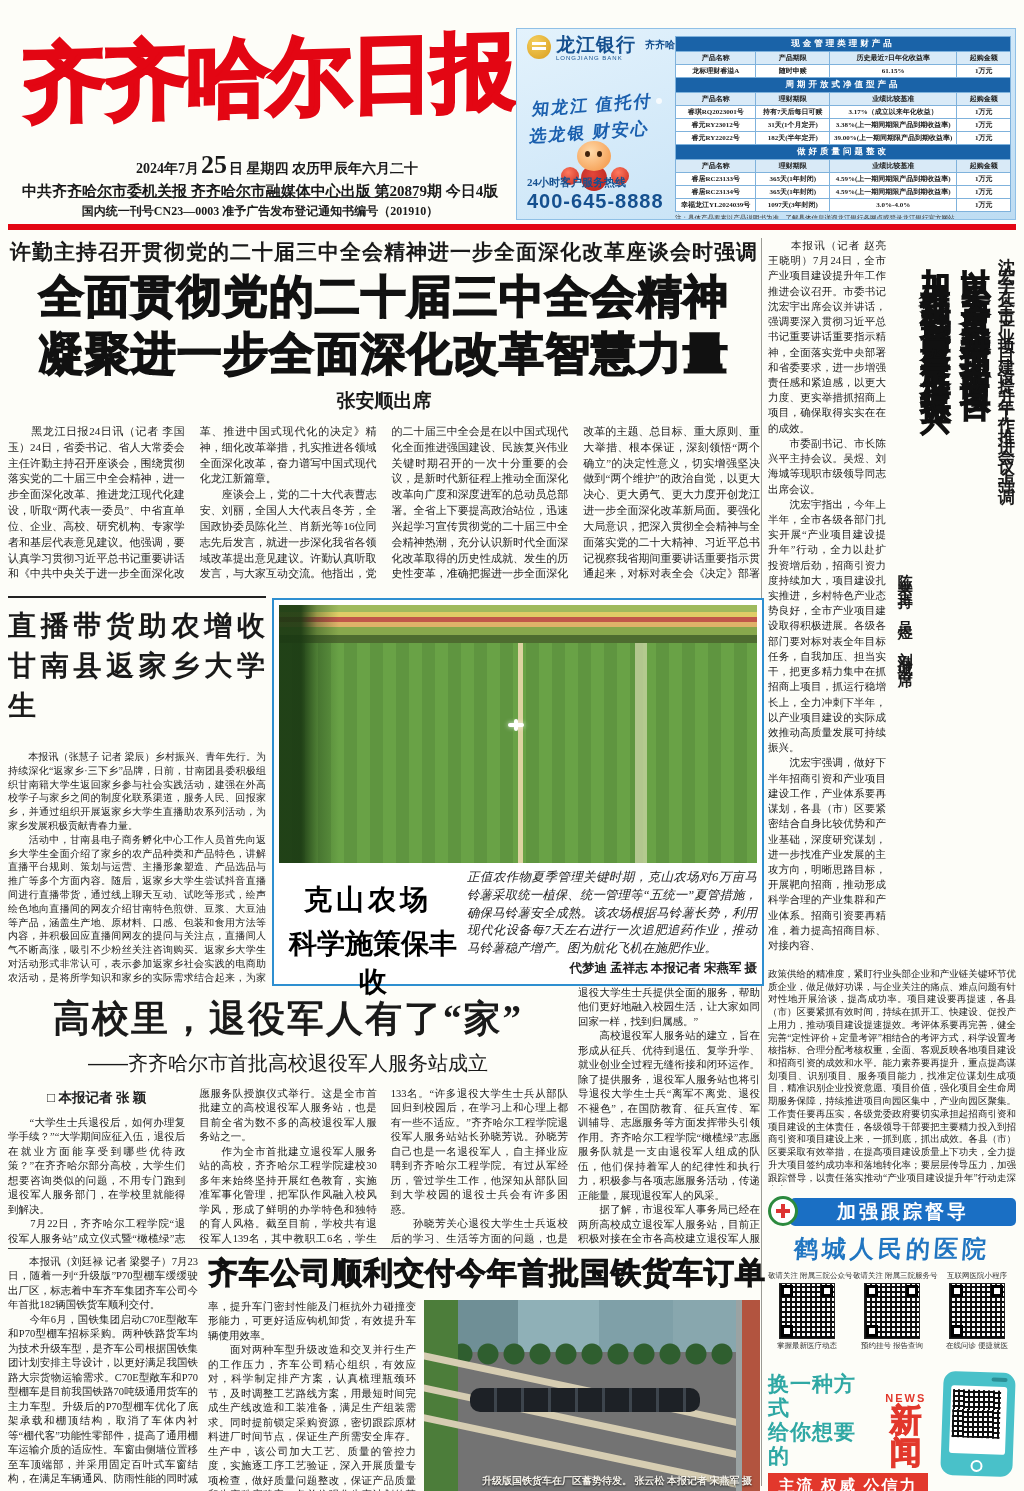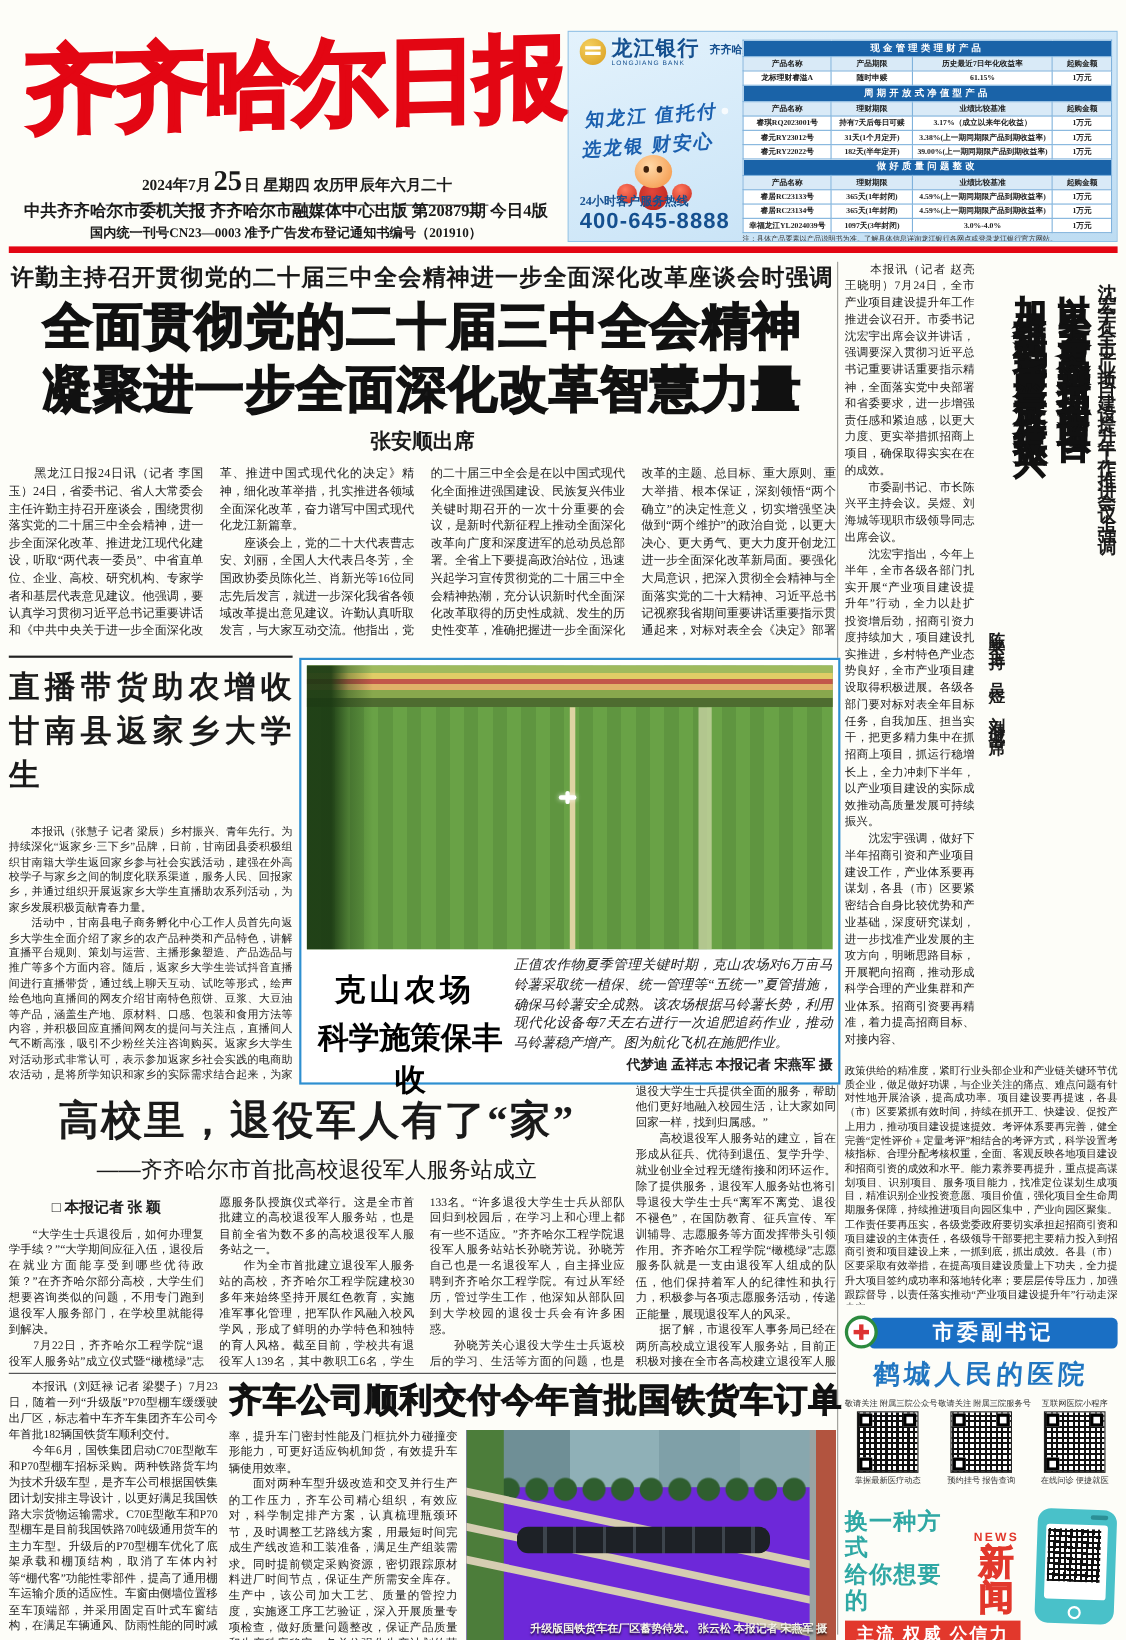--- a/index.html
+++ b/index.html
@@ -12,22 +12,22 @@
   .sans { font-family:"Liberation Sans","DejaVu Sans",sans-serif; }
 
   
   .masthead-title{
     position:absolute; left:22px; top:8px; width:492px; height:140px;
     font-size:84px; font-weight:900; color:#e30613; letter-spacing:-2px;
     -webkit-text-stroke:3px #e30613; transform:skewY(-1.5deg); line-height:140px;
     white-space:nowrap;
   }
   .date-line{
-    position:absolute; left:96px; top:150px; width:348px; text-align:center;
-    font-weight:bold; font-size:14px; border-bottom:1px solid #333; padding-bottom:6px;
+    position:absolute; left:70px; top:150px; width:348px; text-align:right;
+    font-weight:bold; font-size:14px; border-bottom:1px solid #333; padding-bottom:17px;
     white-space:nowrap;
   }
   .date-day{ font-size:26px; font-weight:900; padding:0 2px; }
   .pub-line{ position:absolute; left:10px; top:182px; width:500px; text-align:center;
     font-weight:bold; font-size:15px; white-space:nowrap; }
   .issue-line{ position:absolute; left:10px; top:203px; width:500px; text-align:center;
     font-weight:bold; font-size:12px; white-space:nowrap; }
   .red-rule{ position:absolute; left:8px; top:224px; width:1008px; height:6px; background:#e30613; }
 
   
@@ -149,21 +149,21 @@
   .train{ position:absolute; left:8px; top:1248px; width:752px; height:240px; border-top:1px solid #444;
     padding-top:5px; }
   .train-col1{ position:absolute; left:0; top:6px; width:190px; height:232px; overflow:hidden;
     font-size:10.5px; line-height:1.38; text-align:justify; white-space:pre-line; color:#222; }
   .train-right{ position:absolute; left:200px; top:4px; width:552px; }
   .train-h{ font-size:30px; font-weight:900; letter-spacing:1px; text-align:center; white-space:nowrap;
     -webkit-text-stroke:1px #111; }
   .train-lower{ display:flex; gap:8px; margin-top:6px; }
   .train-col2{ width:208px; height:192px; overflow:hidden; font-size:10.5px; line-height:1.38;
     text-align:justify; white-space:pre-line; color:#222; }
-  .train-photo{ position:relative; flex:1; height:192px; overflow:hidden; background:#6d28d9; }
+  .train-photo{ position:relative; flex:1; height:192px; overflow:hidden; background:#737373; }
   .t-top{ position:absolute; left:0; top:0; right:0; height:52px;
     background:linear-gradient(90deg,#6f8f96 0 28%,#8fb0b7 28% 52%,#7fa0a8 52% 74%,#88a7ae 74% 100%); }
   .t-trees{ position:absolute; left:0; top:36px; right:0; height:44px;
     background:radial-gradient(circle at 12px 18px, #2f5e2f 10px, rgba(0,0,0,0) 11px);
     background-size:26px 44px; background-repeat:repeat-x; }
   .t-grass{ position:absolute; left:0; top:0; width:34px; bottom:0; background:#4c7d3a; }
   .t-track{ position:absolute; height:7px; width:140%; background:#d6cdb2; transform:rotate(12deg); }
   .t-track.a{ left:-30px; top:96px; } .t-track.b{ left:-40px; top:126px; } .t-track.c{ left:-20px; top:160px; }
   .t-train-cars{ position:absolute; left:46px; right:60px; top:88px; height:24px; border-radius:10px;
     background:repeating-linear-gradient(90deg,#1d2126 0 24px,#3d454d 24px 27px); }
@@ -440,21 +440,21 @@
           <div class="t-platform"></div>
           <div class="train-photo-caption">升级版国铁货车在厂区蓄势待发。 张云松 本报记者 宋燕军 摄</div>
         </div>
       </div>
     </div>
   </div>
 
   <div class="hospital">
     <div class="hosp-head">
       <div class="hospital-logo-icon"></div>
-      <div class="hosp-bar">市委副书记</div>
+      <div class="hosp-bar">加强跟踪督导</div>
     </div>
     <div class="hosp-slogan">鹤城人民的医院</div>
     <div class="qr-row">
         <div class="qr-item">
           <div class="qr-top">敬请关注 附属三院公众号</div>
           <div class="qr-box">
             <i class="qr-eye tl"></i>
             <i class="qr-eye tr"></i>
             <i class="qr-eye bl"></i>
           </div>

